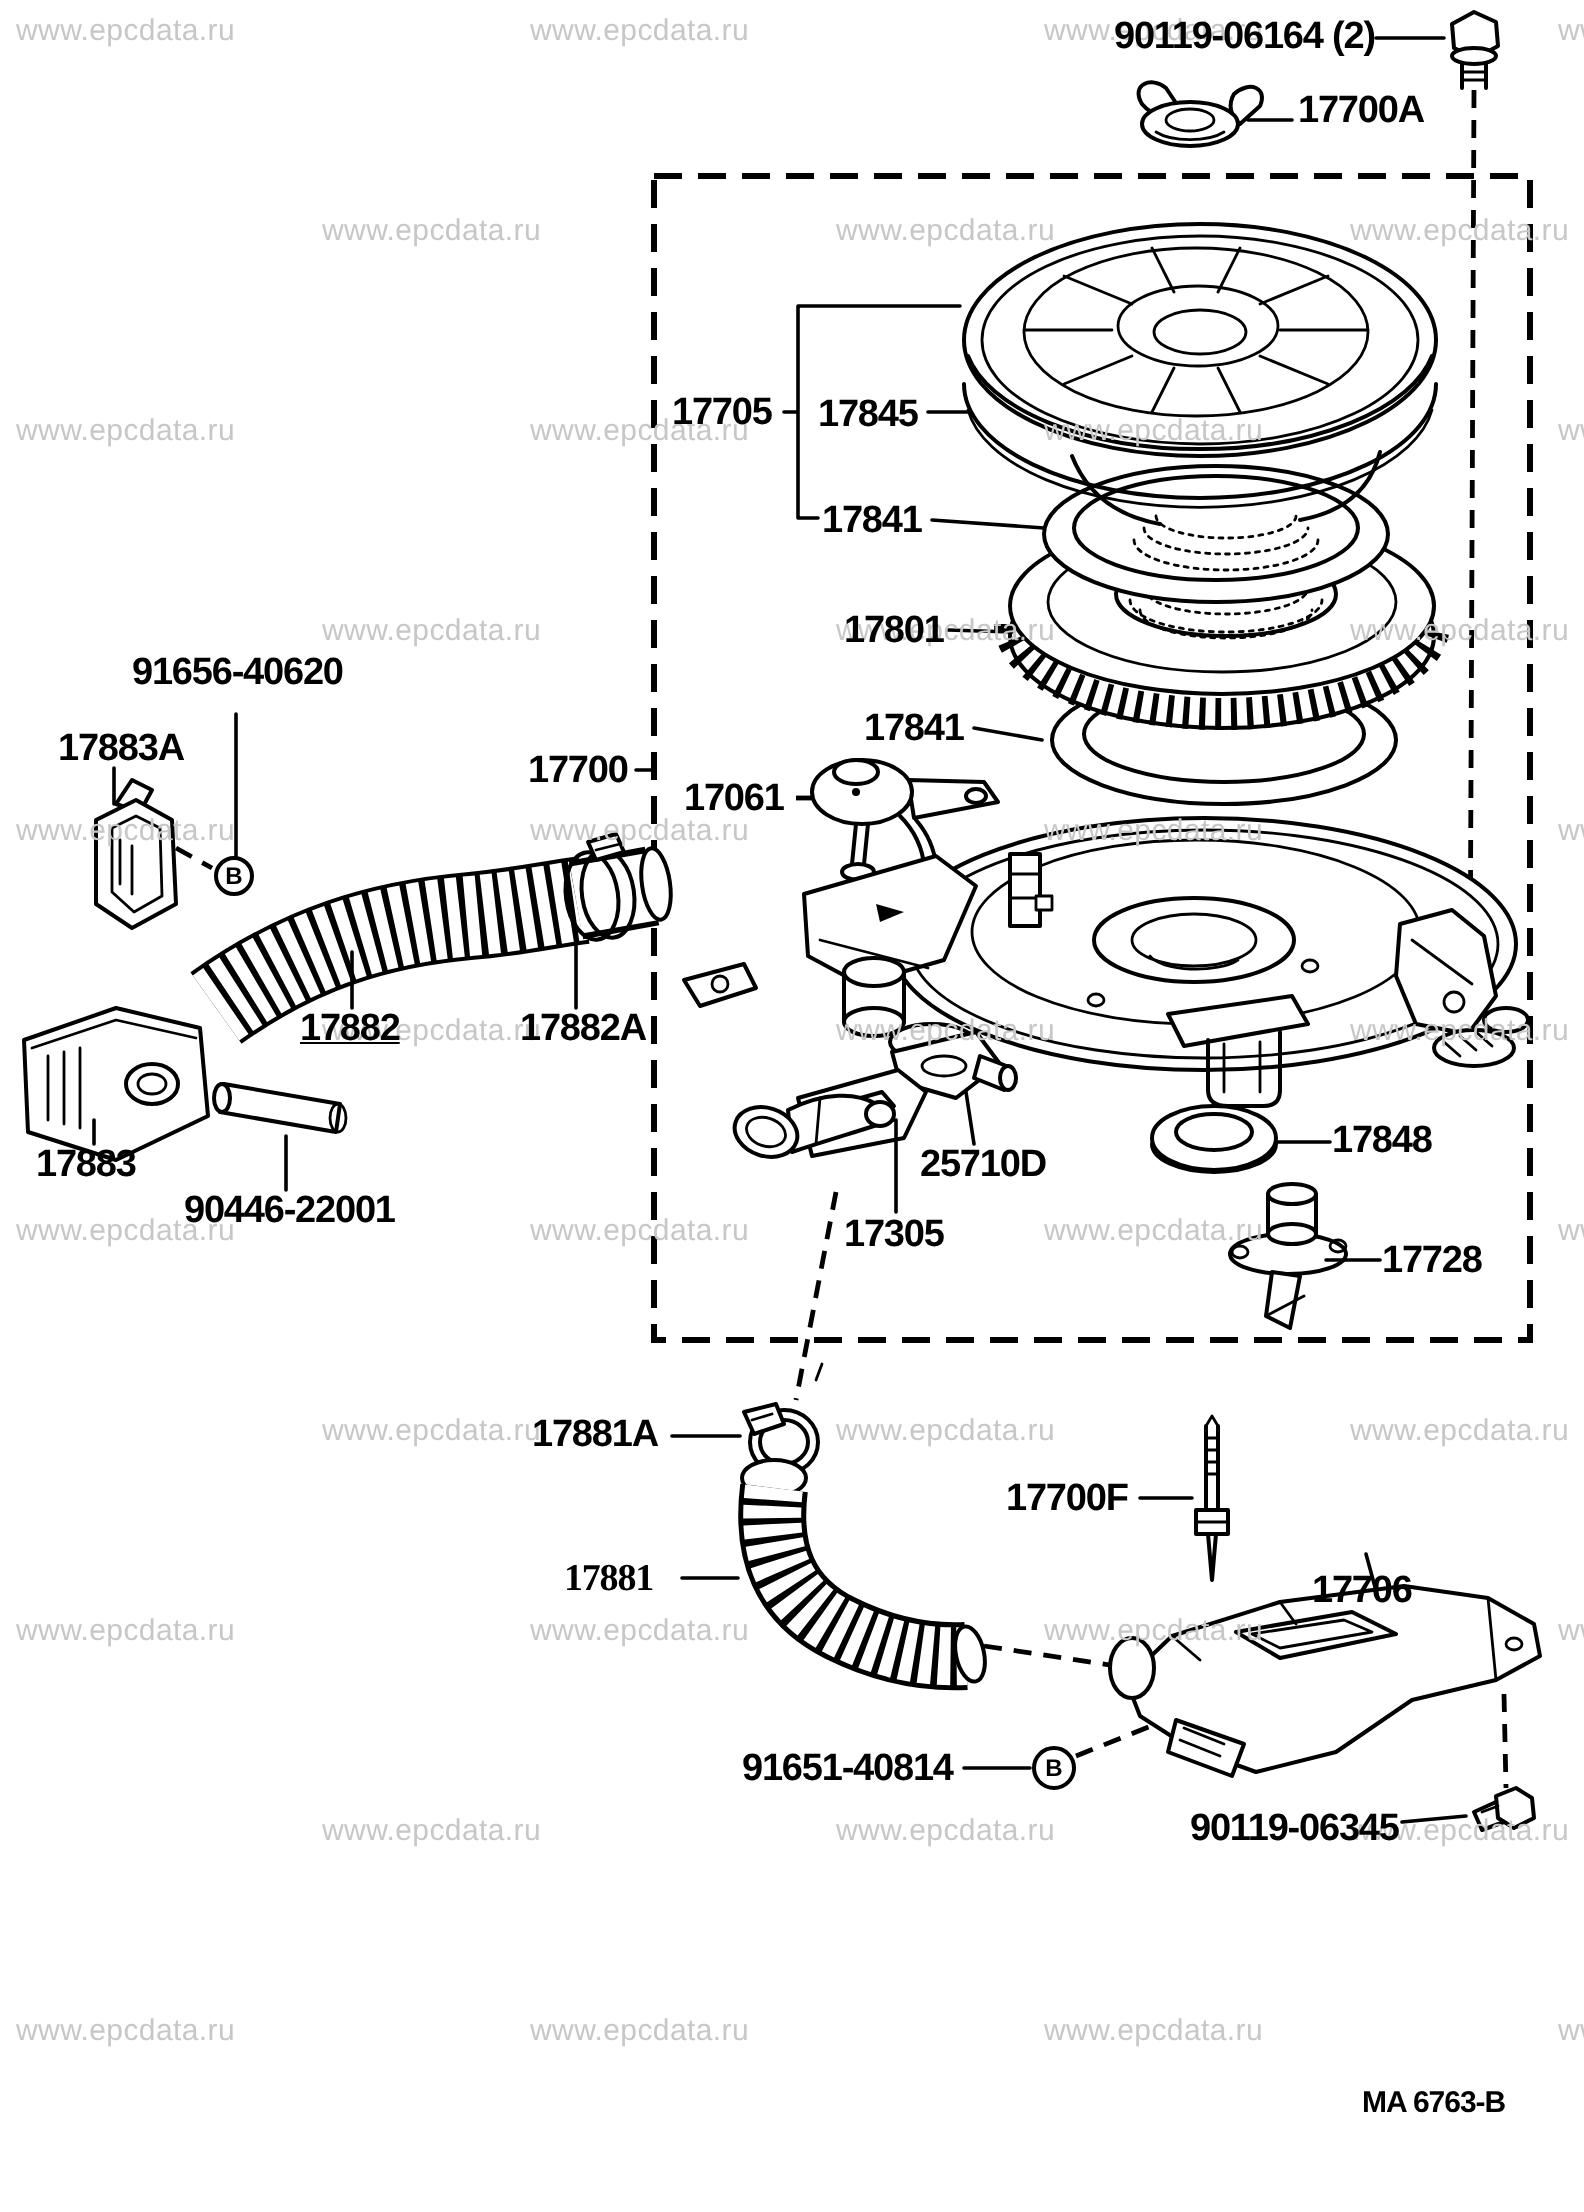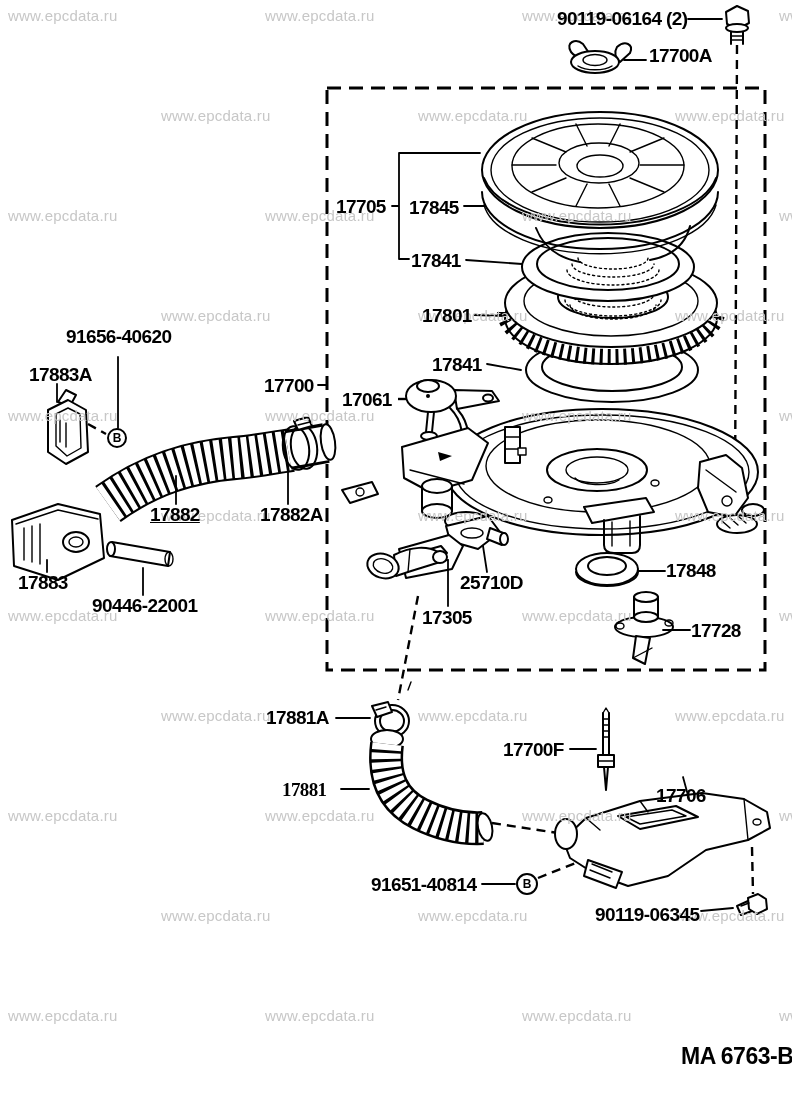--- a/index.html
+++ b/index.html
@@ -13,21 +13,21 @@
     position:absolute;font-size:15px;font-weight:400;color:#c7c7c7;
     white-space:nowrap;letter-spacing:0.2px;
   }
   #labels{position:absolute;left:0;top:0;width:792px;height:1106px;z-index:3;}
   .part-label{
     position:absolute;font-size:19px;font-weight:700;color:#000;
     letter-spacing:-0.6px;white-space:nowrap;line-height:1;
   }
   #page-code{
     position:absolute;left:681px;top:1043px;z-index:3;
-    font-size:23px;font-weight:700;color:#000;letter-spacing:-0.5px;white-space:nowrap;
+    font-size:15px;font-weight:700;color:#000;letter-spacing:-0.5px;white-space:nowrap;
   }
   svg .ln{fill:none;stroke:#000;stroke-width:2;stroke-linejoin:round;stroke-linecap:round;}
   svg .thin{stroke-width:1.4;}
   svg .wf{fill:#fff;}
   svg .leader{fill:none;stroke:#000;stroke-width:1.8;stroke-linecap:round;}
   svg .dash{fill:none;stroke:#000;stroke-width:2.4;stroke-dasharray:9 6;stroke-linecap:butt;}
   svg .tube{fill:none;stroke-linecap:butt;}
   svg .bsym{font:700 12px "Liberation Sans",sans-serif;fill:#000;stroke:none;text-anchor:middle;}
 </style>
 </head>

